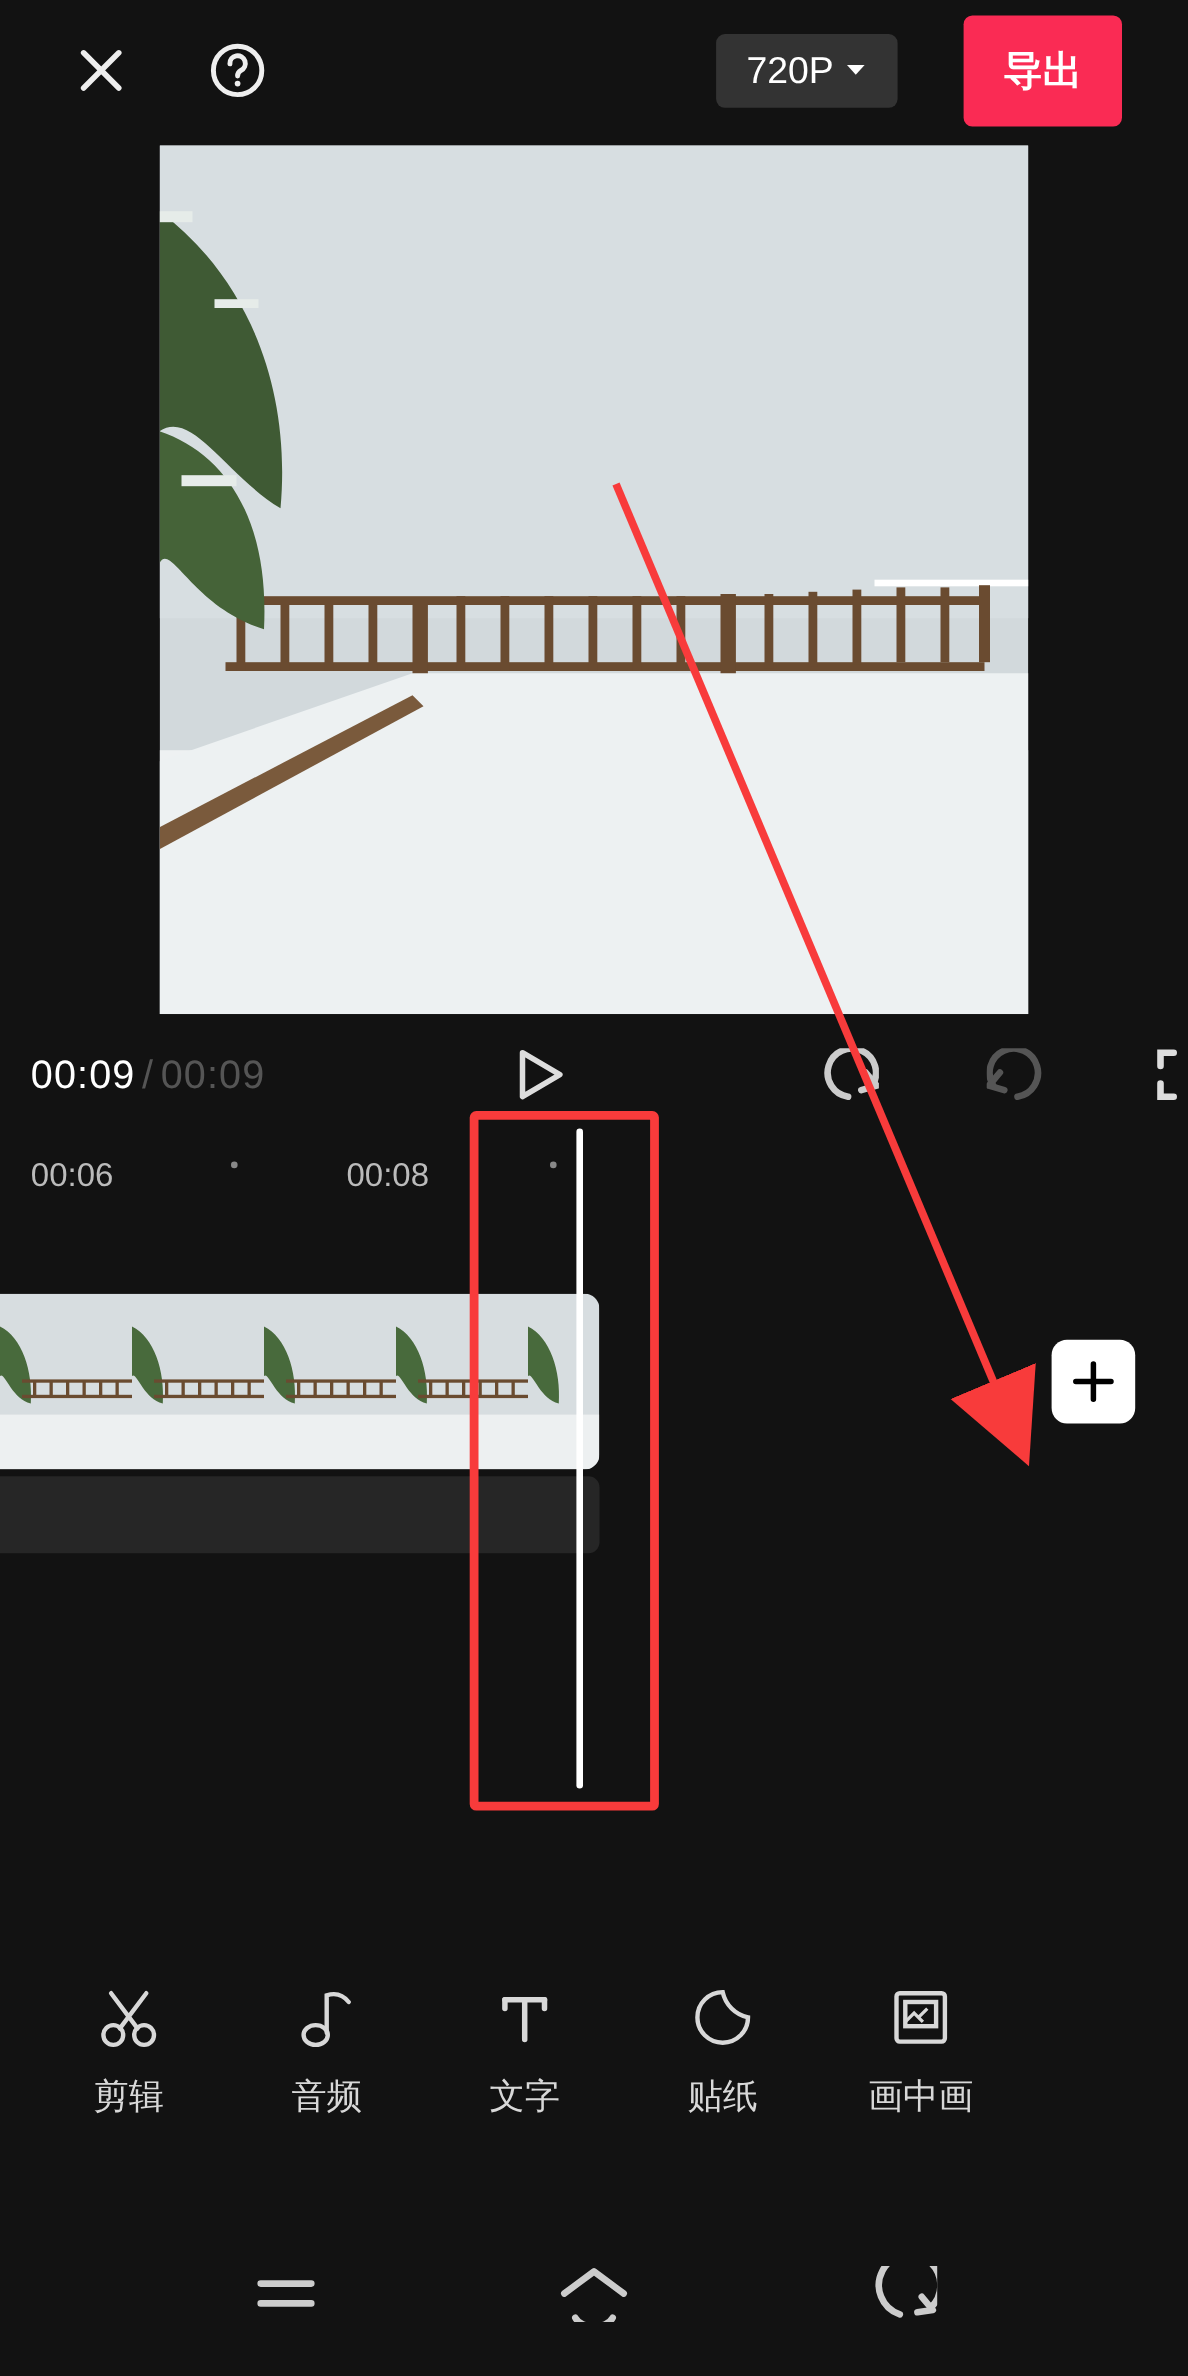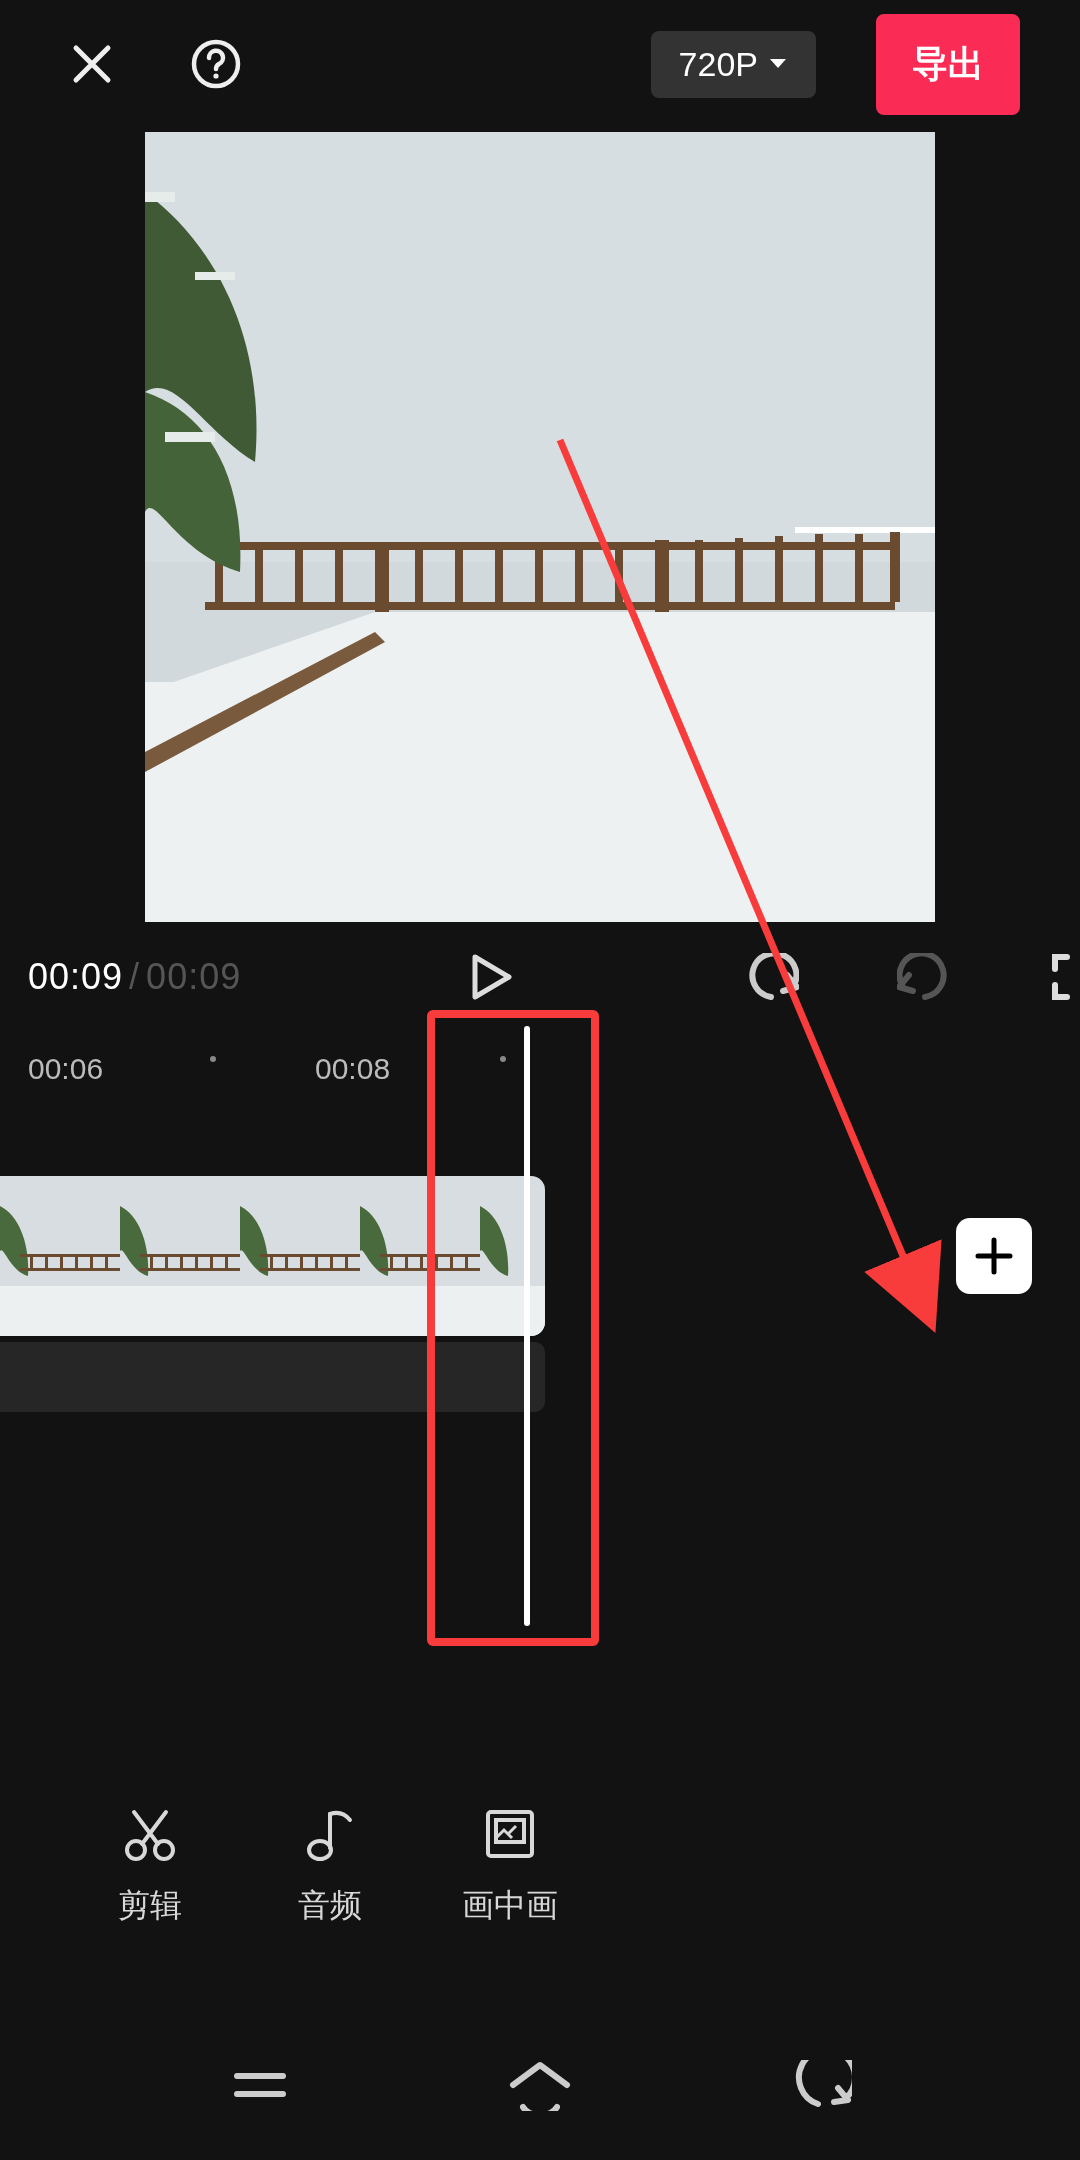--- a/index.html
+++ b/index.html
@@ -38,21 +38,21 @@
   .thumb { width:120px; height:160px; flex:none; position:relative; overflow:hidden; }
   .audio-track { position:absolute; left:0; top:254px; width:545px; height:70px; background:#262626; border-radius: 0 10px 10px 0;}
   .playhead { position:absolute; left:524px; top:-62px; width:6px; height:600px; background:#fff; border-radius:3px;}
   .add-btn { position:absolute; right:48px; top:130px; width:76px; height:76px; background:#fff; border-radius:14px; display:flex; align-items:center; justify-content:center; }
 
   
   .hl-box { position:absolute; left:427px; top:-78px; width:172px; height:636px; border:8px solid #f83b3b; border-radius:6px; pointer-events:none;}
 
   
   .tools { position:absolute; left:0; bottom:180px; width:100%; height:230px; display:flex;
-           align-items:center; padding-left: 60px; gap: 0; }
+           align-items:center; padding-left: 27px; gap: 0; }
   .tool { width:180px; display:flex; flex-direction:column; align-items:center; gap:18px; color:#d8d8d8; }
   .tool.last { width:120px; }
   .tool-ico { width:64px; height:64px; display:flex;align-items:center;justify-content:center;}
   .tool-lbl { font-size:32px; }
 
   
   .sysnav { position:absolute; bottom:0; left:0; width:100%; height:150px; display:flex; align-items:center; justify-content:space-around; padding: 0 120px;}
   .sysbtn { width:80px; height:60px; display:flex; align-items:center; justify-content:center; }
 
   
@@ -262,20 +262,37 @@
     <div class="tool-ico">
           <svg width="52" height="56" viewBox="0 0 52 56">
             <ellipse cx="16" cy="44" rx="11" ry="9" stroke="#d8d8d8" stroke-width="4" fill="none"></ellipse>
             <path d="M26 42 V8 Q38 4 46 14" stroke="#d8d8d8" stroke-width="4" fill="none" stroke-linecap="round"></path>
           </svg>
         </div>
     <div class="tool-lbl">音频</div>
   </div>
   <div class="tool">
     <div class="tool-ico">
+          <svg width="52" height="52" viewBox="0 0 52 52">
+            <path d="M8 10 H44 M26 10 V46" stroke="#d8d8d8" stroke-width="5" stroke-linecap="round"></path>
+            <path d="M8 10 V18 M44 10 V18" stroke="#d8d8d8" stroke-width="5" stroke-linecap="round"></path>
+          </svg>
+        </div>
+    <div class="tool-lbl">文字</div>
+  </div>
+  <div class="tool">
+    <div class="tool-ico">
+          <svg width="54" height="54" viewBox="0 0 54 54">
+            <path d="M27 4 A23 23 0 1 0 50 27 A30 30 0 0 1 27 4 Z" stroke="#d8d8d8" stroke-width="4" fill="none"></path>
+          </svg>
+        </div>
+    <div class="tool-lbl">贴纸</div>
+  </div>
+  <div class="tool">
+    <div class="tool-ico">
           <svg width="56" height="56" viewBox="0 0 56 56">
             <rect x="6" y="6" width="44" height="44" stroke="#d8d8d8" stroke-width="4" fill="none" rx="3"></rect>
             <rect x="14" y="14" width="28" height="22" stroke="#d8d8d8" stroke-width="4" fill="none"></rect>
             <path d="M14 32 L22 24 L30 32 M26 28 L34 20" stroke="#d8d8d8" stroke-width="3" fill="none"></path>
           </svg>
         </div>
     <div class="tool-lbl">画中画</div>
   </div>
 </div>
 

